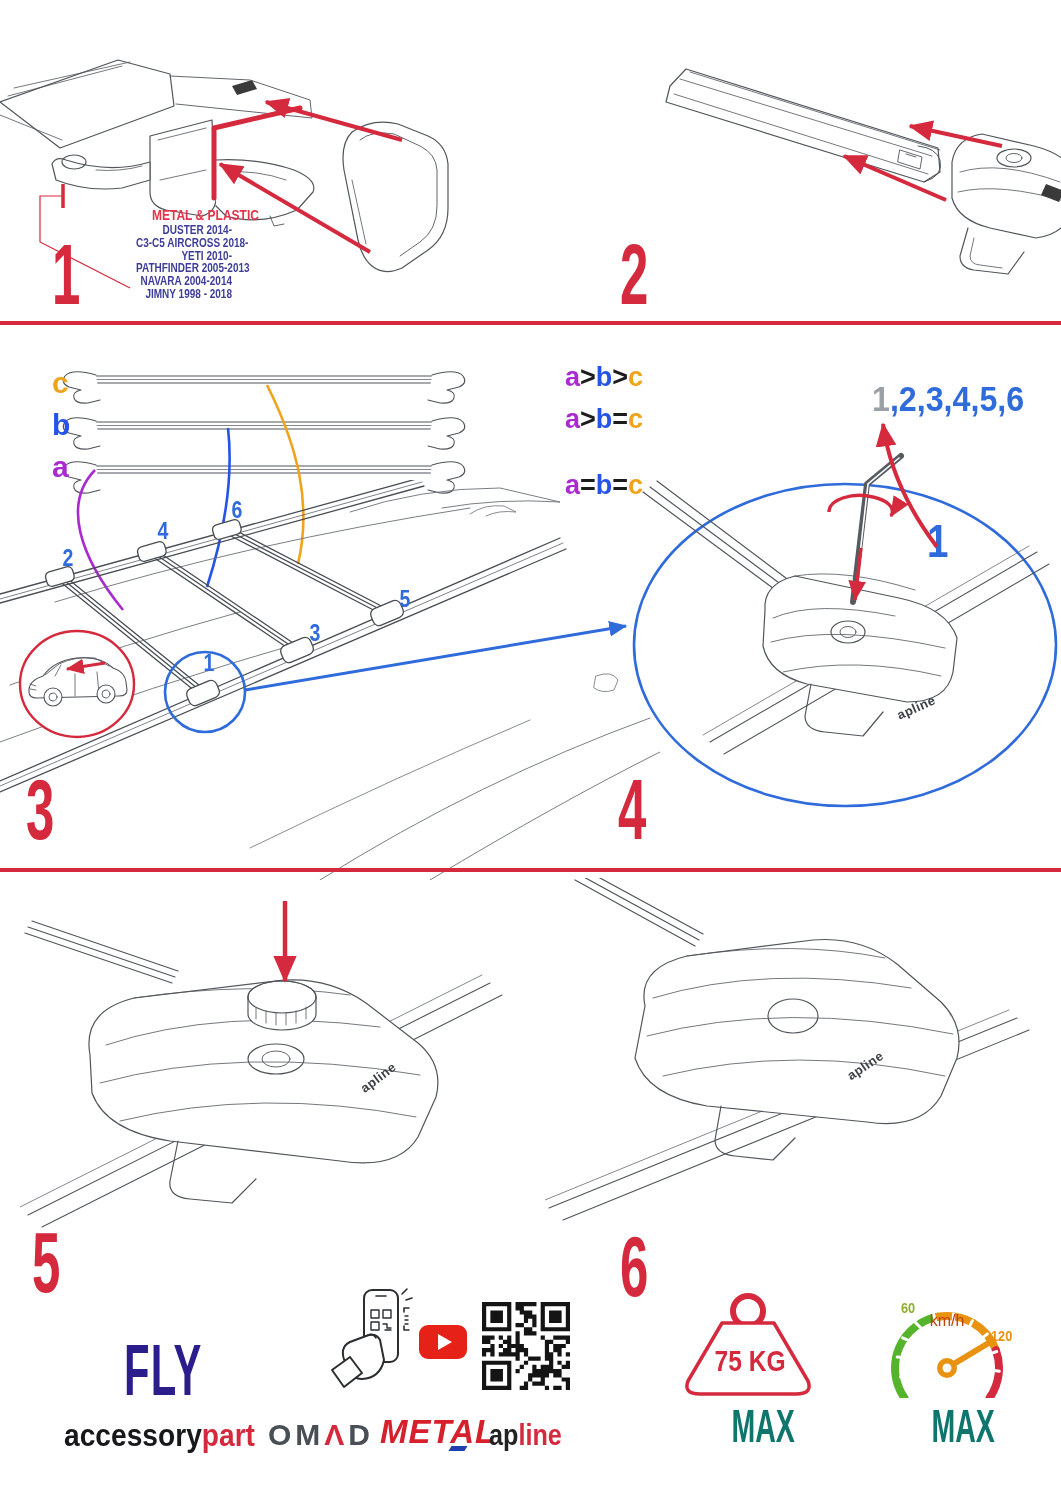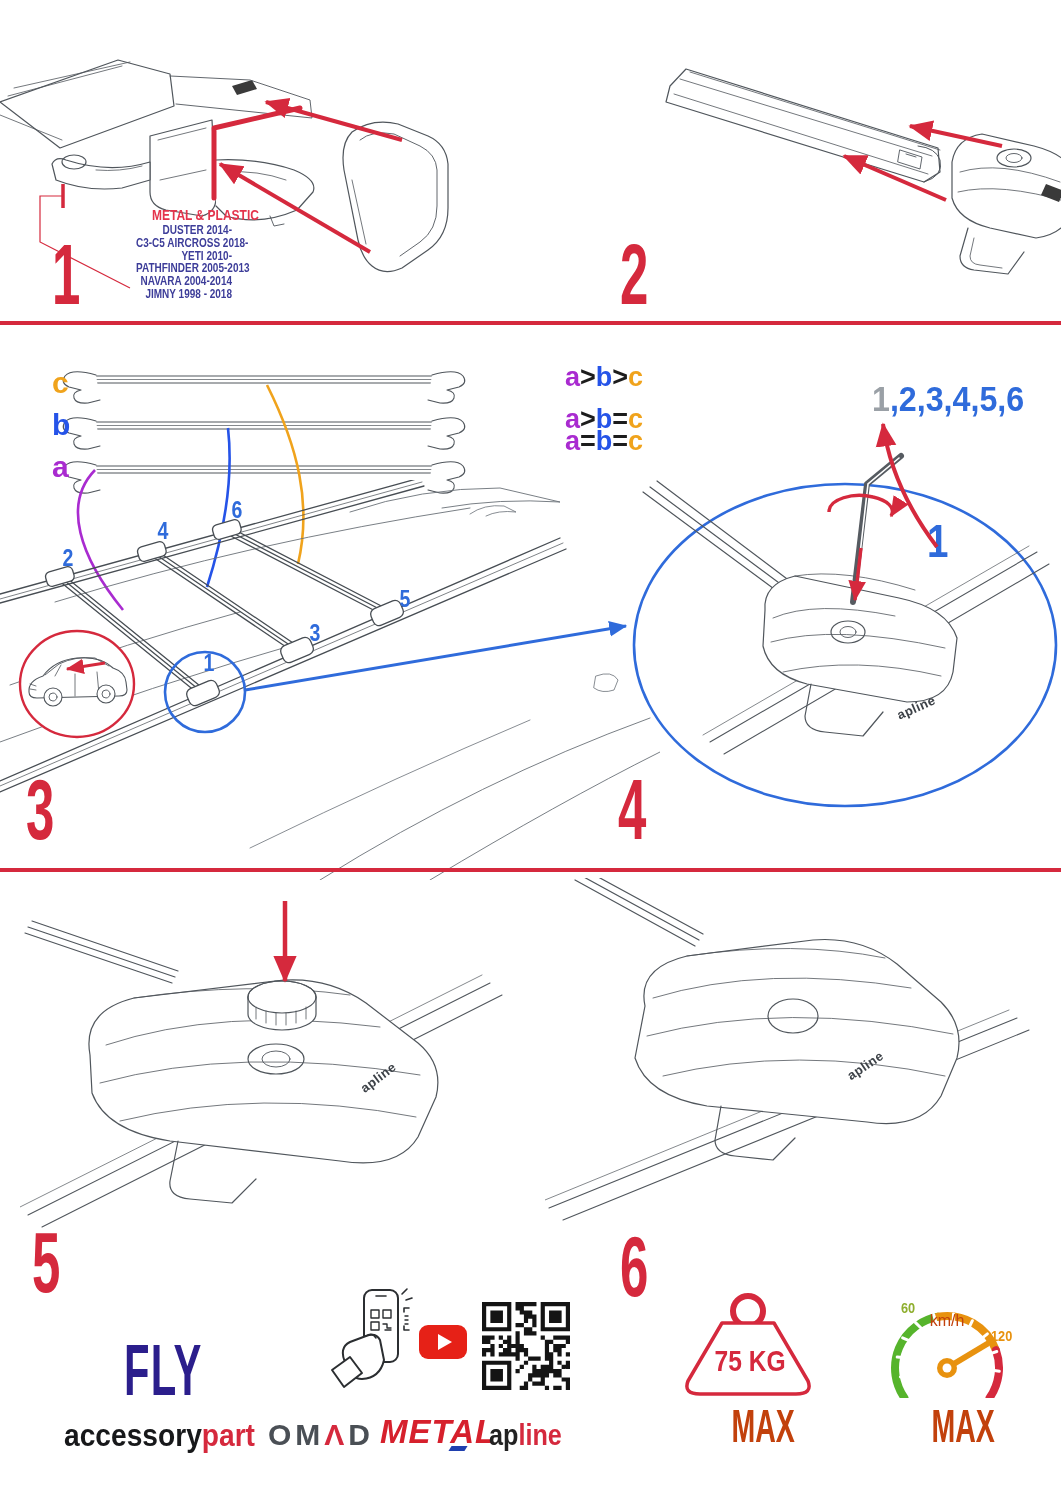--- a/index.html
+++ b/index.html
@@ -38,21 +38,21 @@
         letter-spacing:4px;line-height:1;}
   .omad .lam{color:var(--accent_red);}
   .omay{position:absolute;left:380px;top:1415px;font-size:33px;font-weight:bold;font-style:italic;
         color:#d6202c;line-height:1;letter-spacing:1px;}
   .omay-accent{position:absolute;left:450px;top:1446px;width:16px;height:5px;background:#1f3fae;transform:skewX(-32deg);}
   .apline{position:absolute;left:489px;top:1420px;font-size:30px;font-weight:bold;line-height:1;
           transform:scaleX(0.84);transform-origin:left top;}
   .apline .p1{color:#222;} .apline .p2{color:var(--accent_red);}
   .kg{position:absolute;left:700px;top:1344px;width:100px;text-align:center;color:var(--accent_red);
       font-size:30px;font-weight:bold;transform:scaleX(0.82);transform-origin:center top;white-space:nowrap;}
-  .maxlbl{position:absolute;width:72px;text-align:center;color:#c2410c;font-size:46px;font-weight:bold;line-height:0.8;}
+  .maxlbl{position:absolute;width:72px;text-align:center;color:#0f766e;font-size:46px;font-weight:bold;line-height:0.8;}
   .maxlbl span{display:inline-block;transform:scaleX(0.62);transform-origin:center top;}
   .kmh{position:absolute;left:917px;top:1312px;width:60px;text-align:center;font-size:16px;color:#c2410c;}
   .sp60{position:absolute;left:901px;top:1299px;font-size:15px;font-weight:bold;color:#8faf2f;
         transform:scaleX(0.85);transform-origin:left top;}
   .sp120{position:absolute;left:991px;top:1327px;font-size:15px;font-weight:bold;color:var(--speed_orange);
          transform:scaleX(0.85);transform-origin:left top;}
 </style>
 </head>
 <body>
 
@@ -165,21 +165,21 @@
   <div class="barlabel" style="left:52px;top:368px;color:var(--orange)">c</div>
   <div class="barlabel" style="left:52px;top:410px;color:var(--letter_blue)">b</div>
   <div class="barlabel" style="left:52px;top:452px;color:var(--purple)">a</div>
 
   <div class="eq" style="left:565px;top:362px">
     <span class="a">a</span><span class="op">&gt;</span><span class="b">b</span><span class="op">&gt;</span><span class="c">c</span>
   </div>
   <div class="eq" style="left:565px;top:404px">
     <span class="a">a</span><span class="op">&gt;</span><span class="b">b</span><span class="op">=</span><span class="c">c</span>
   </div>
-  <div class="eq" style="left:565px;top:426px">
+  <div class="eq" style="left:565px;top:470px">
     <span class="a">a</span><span class="op">=</span><span class="b">b</span><span class="op">=</span><span class="c">c</span>
   </div>
 
   <svg class="abs" style="left:0;top:352px" width="660" height="330" viewBox="0 0 660 330">
     <path d="M95,118 C62,152 80,205 123,258" stroke="#a92bd0" stroke-width="2.6" fill="none"></path>
     <path d="M228,76 C234,130 222,188 207,235" stroke="#2553e8" stroke-width="2.6" fill="none"></path>
     <path d="M267,33 C298,95 312,152 298,212" stroke="#f0a31c" stroke-width="2.6" fill="none"></path>
   </svg>
 
   <svg class="abs" style="left:0;top:480px" width="660" height="400" viewBox="0 0 660 400">

